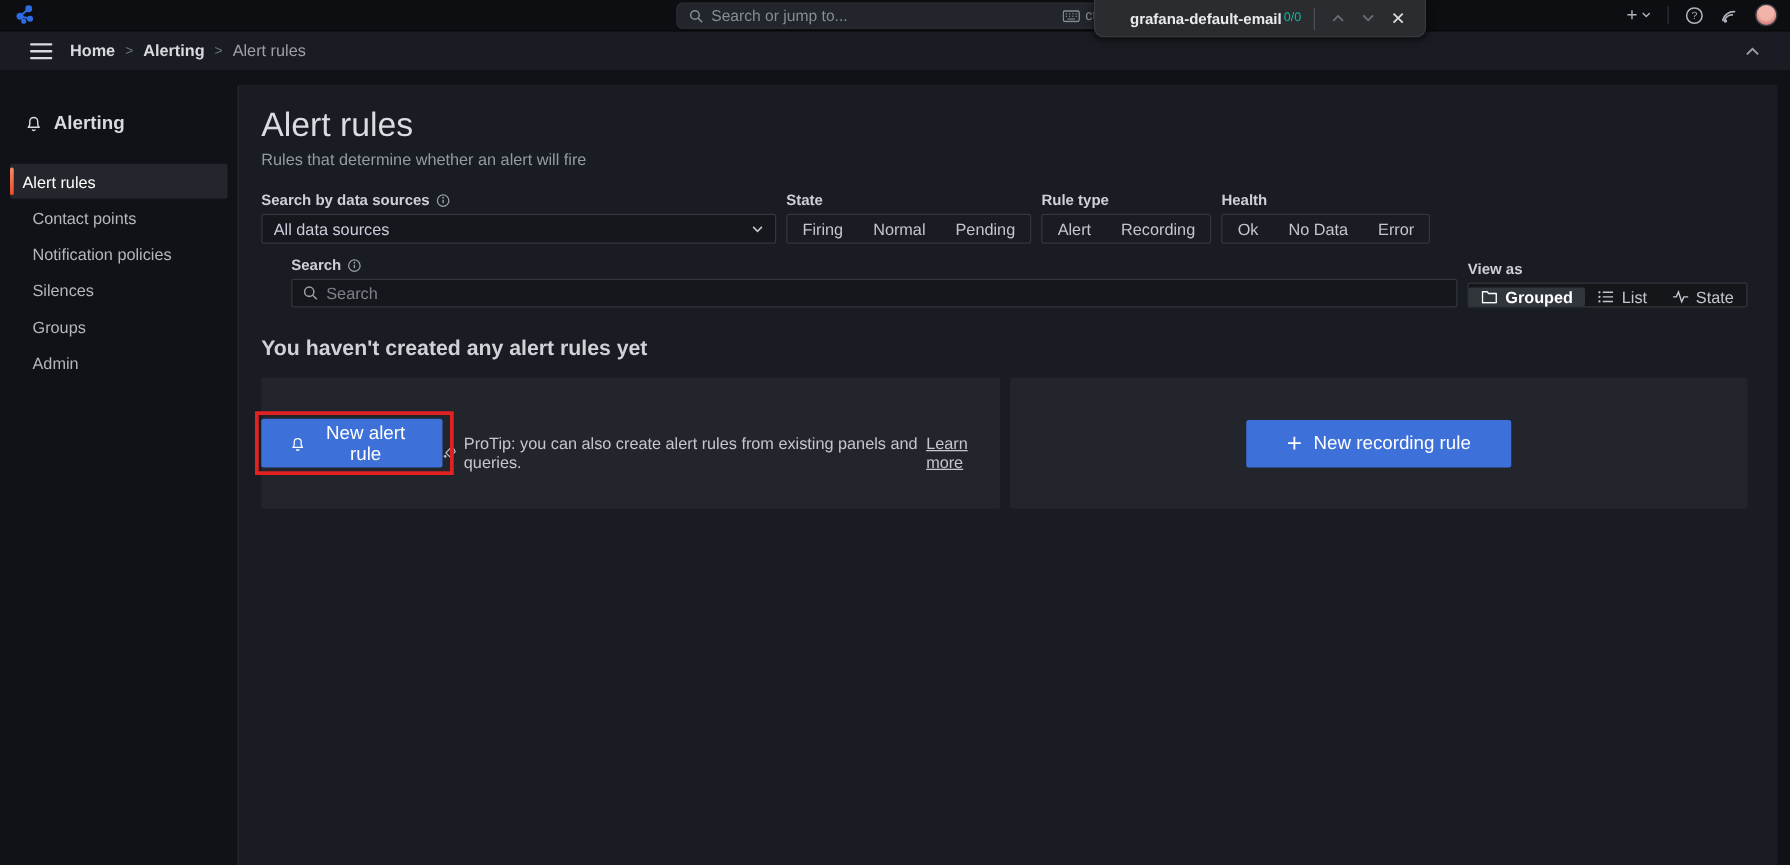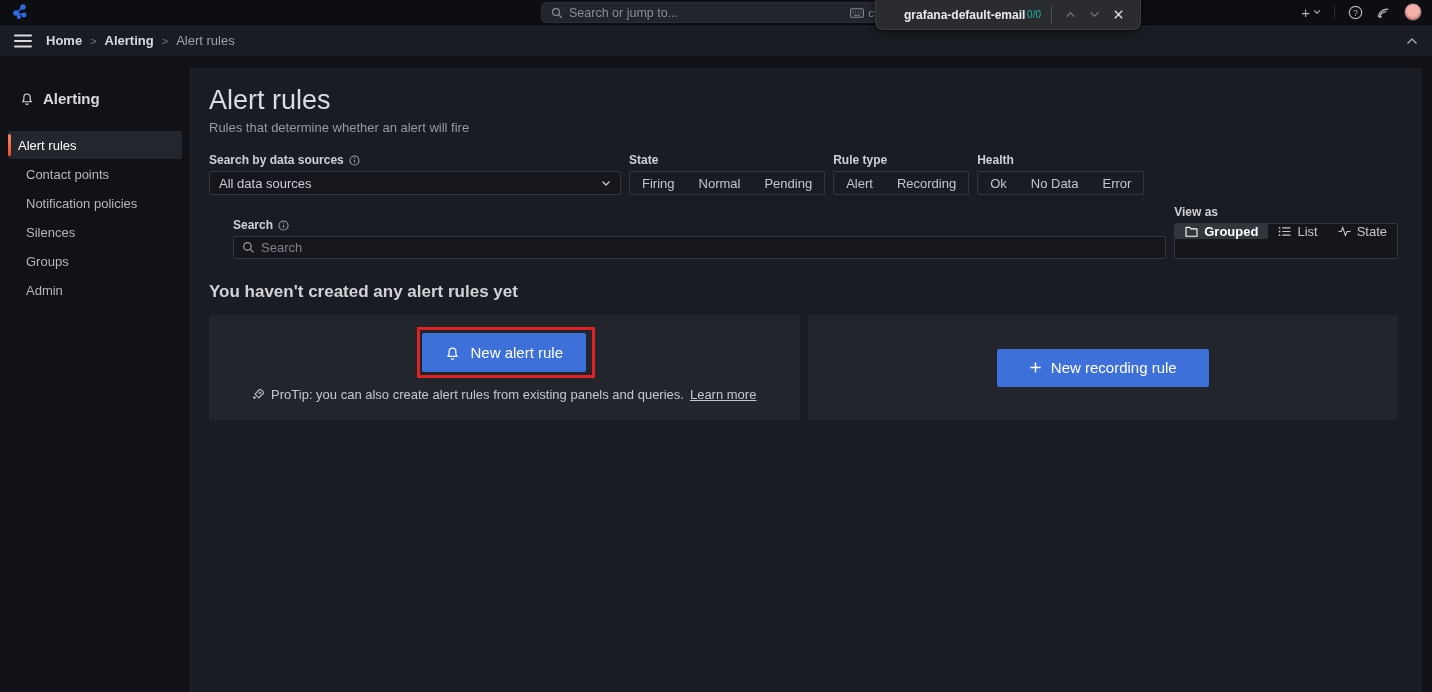--- a/index.html
+++ b/index.html
@@ -46,21 +46,21 @@
     display:flex; align-items:center; padding:0 10px 0 28px; z-index:50;
   }
   .find-query { font-size:12px; font-weight:700; color:#e8eaed; flex:1; white-space:nowrap; overflow:hidden; }
   .find-count { font-size:10px; color:#14b8a6; margin-right:10px; }
   .find-sep { width:1px; height:18px; background:#4a4d52; margin-right:6px; }
   .find-btn { width:24px; height:24px; display:flex; align-items:center; justify-content:center; cursor:pointer; }
 
   
   .crumbbar {
     position:absolute; top:25px; left:0; right:0; height:31px;
-    background:#191c22; display:flex; align-items:center; padding:0 14px; gap:14px;justify-content:center;
+    background:#191c22; display:flex; align-items:center; padding:0 24px; gap:14px;justify-content:center;
   }
   .hamburger { cursor:pointer; }
   .crumbs { display:flex; align-items:center; gap:8px; font-size:13px; }
   .crumb-link { color:#d9dadf; font-weight:700; cursor:pointer; }
   .crumb-sep { color:#70747c; font-size:11px; }
   .crumb-current { color:#9da0a8; }
   .crumb-collapse { margin-left:auto; cursor:pointer; }
 
   
   .sidebar {
@@ -110,33 +110,33 @@
   .search-col { flex:1; display:flex; flex-direction:column;margin-left:24px; }
   .search-input {
     height:23px; background:#15171d; border:1px solid #33363d; border-radius:2px;
     display:flex; align-items:center; padding:0 8px; gap:6px;
   }
   .search-input input {
     flex:1; background:transparent; border:none; outline:none; color:#ccccdc; font-size:13px; font-family:inherit;
   }
   .search-input input::placeholder { color:#7e828a; }
   .radio-group {
-    display:flex; height:36px; border:1px solid #33363d; border-radius:2px; background:#14161a; align-items:flex-start;
+    display:flex; height:20px; border:1px solid #33363d; border-radius:2px; background:#14161a; align-items:flex-end;
   }
   .radio-group .opt {
     padding:0 10px; display:flex; align-items:center; gap:6px; font-size:13px; color:#c3c6cb; cursor:pointer; white-space:nowrap;
   }
   .radio-group .opt.selected { background:#31353c; color:#fff; font-weight:700; border-radius:2px; }
 
   .empty-heading { margin-top:23px; font-size:17px; font-weight:700; color:#d0d2d8; }
 
   .panels { display:flex; gap:8px; margin-top:13px; }
   .panel {
     flex:1; height:105px; background:#22252b; border-radius:2px;
-    display:flex; flex-direction:column; align-items:center; justify-content:center;
+    display:flex; flex-direction:row; align-items:center; justify-content:center;
   }
   .btn-wrap { position:relative; }
   .red-box { position:absolute; inset:-6px -9px -6px -5px; border:3px solid #e02222; pointer-events:none; }
   .btn-primary {
     background:#3d71d9; color:#fff; border:none; border-radius:2px;
     font-size:15px; font-weight:500; font-family:inherit; cursor:pointer;
     display:flex; align-items:center; gap:10px;
   }
   .btn-alert { height:39px; padding:0 23px; }
   .btn-record { height:38px; padding:0 32px; gap:9px; }

